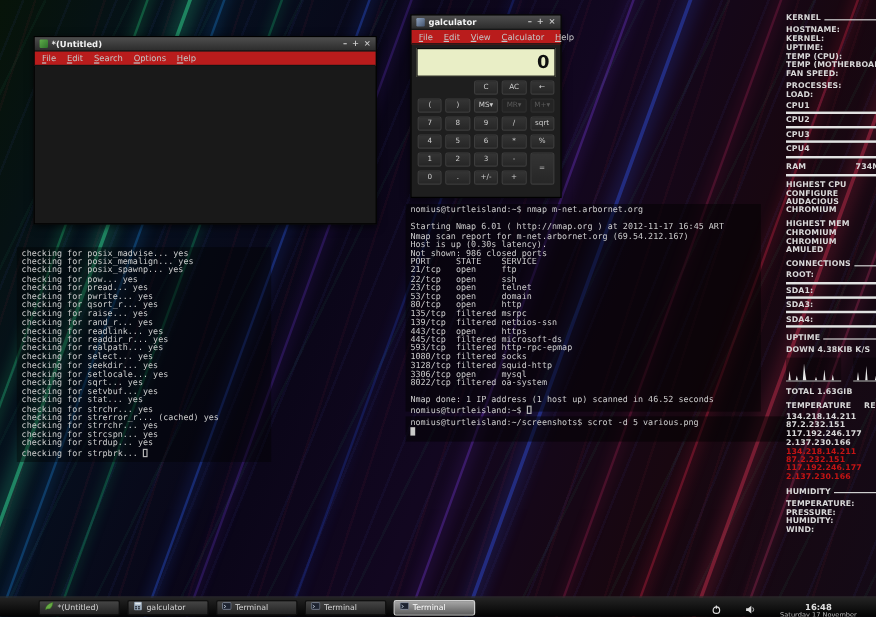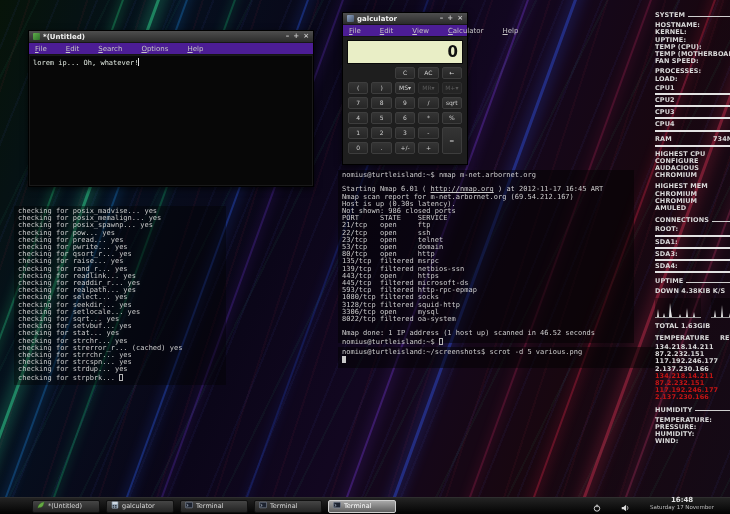--- a/index.html
+++ b/index.html
@@ -17,21 +17,21 @@
 
   
   .win{position:absolute;background:#191919;border:1px solid #000;box-shadow:0 2px 6px rgba(0,0,0,.65)}
   .titlebar{height:12px;display:flex;align-items:center;gap:3px;padding:0 4px;
     background:linear-gradient(#4e4e4e,#2c2c2c);border-bottom:1px solid #171717;color:#f2f2f2;
     font-size:7px;font-weight:bold}
   .title{flex:1;white-space:nowrap;overflow:hidden}
   .winicon{width:7px;height:7px;border-radius:1px;flex:0 0 auto}
   .winbtns{display:flex;gap:4px;color:#c9c9c9;font-size:7px;line-height:7px}
   .winbtns span{cursor:default}
-  .menubar{height:12px;display:flex;gap:19px;align-items:center;padding:0 6px;background:#4c1d95;
+  .menubar{height:12px;display:flex;gap:9px;align-items:center;padding:0 6px;background:#b91c1c;
     border-bottom:1px solid #141414;color:#c4c4c4;font-size:7px}
   .menu-item u{text-decoration:underline}
 
   
   #editor{left:28px;top:30px;width:286px;height:157px}
   #editor .edit-area{position:absolute;top:25px;left:1px;right:1px;bottom:1px;background:#070707;
     color:#dfe7df;font:7px/8px "DejaVu Sans Mono",monospace;padding:2px 3px;white-space:pre}
   .caret{display:inline-block;width:1px;height:8px;background:#e8e8e8;vertical-align:-1px}
 
   
@@ -42,21 +42,21 @@
   .key{background:linear-gradient(#343434,#262626);border:1px solid #3d3d3d;border-radius:2px;
     color:#cfcfcf;font-size:6px;line-height:6px;display:flex;align-items:center;justify-content:center;cursor:default}
   .key.dim{color:#585858;background:#242424;border-color:#2e2e2e}
 
   
   .term{position:absolute;background:rgba(2,2,2,.52);padding:2px 4px}
   .term pre{font:7px/7.2px "DejaVu Sans Mono",monospace;color:#cccccc;white-space:pre}
   #nmap-term{left:338px;top:170px;width:296px;height:173px}
   #scrot-term{left:338px;top:347px;width:341px;height:21px}
   #conf-term{left:14px;top:206px;width:212px;height:179px;background:rgba(2,2,2,.42)}
-  .link{text-decoration:underline}
+  .link{}
   .cursor-solid{display:inline-block;width:4px;height:7px;background:#c9c9c9;vertical-align:-1px}
   .cursor-hollow{display:inline-block;width:4px;height:7px;border:1px solid #b5b5b5;vertical-align:-1px}
 
   
   #conky{position:absolute;left:655px;top:12px;width:100px;color:#d8d8d8;
     font-size:6.5px;line-height:7.2px;font-weight:600;letter-spacing:.1px}
   .ck-h{display:flex;align-items:center;gap:3px;margin-top:5px;white-space:nowrap}
   .ck-h::after{content:"";flex:0 0 auto;width:120px;border-top:1px solid #cfcfcf;margin-top:1px}
   .ck-block{white-space:pre-line;margin-top:3px}
   .ck-cpu{margin-top:2px}
@@ -74,21 +74,21 @@
 
   
   #taskbar{position:absolute;left:0;right:0;bottom:0;height:17px;
     background:linear-gradient(#232323,#020202);border-top:1px solid #2e2e2e;display:flex;align-items:center}
   #tasks{display:flex;gap:6px;margin-left:32px}
   .task{width:68px;height:13px;border-radius:2px;display:flex;align-items:center;gap:3px;padding:0 4px;
     background:linear-gradient(#454545,#232323);border:1px solid #101010;color:#d8d8d8;
     font-size:6.5px;white-space:nowrap;overflow:hidden;cursor:default}
   .task.active{background:linear-gradient(#a8a8a8,#5e5e5e);border-color:#cfcfcf;color:#ffffff}
   .task svg{flex:0 0 auto}
-  #tray{position:absolute;right:16px;display:flex;align-items:flex-start;gap:20px}
+  #tray{position:absolute;right:16px;display:flex;align-items:flex-end;gap:20px}
   #clock{text-align:center;color:#e0e0e0}
   #clock .t{font-size:7px;line-height:7px;font-weight:bold}
   #clock .d{font-size:5.5px;line-height:6px;color:#bdbdbd}
 </style>
 </head>
 <body>
 
 <div id="screen">
 
   <div class="wallpaper">
@@ -117,21 +117,20 @@
           <span>×</span>
         </span>
     </div>
     <div class="menubar">
         <span class="menu-item"><u>F</u>ile</span>
         <span class="menu-item"><u>E</u>dit</span>
         <span class="menu-item"><u>S</u>earch</span>
         <span class="menu-item"><u>O</u>ptions</span>
         <span class="menu-item"><u>H</u>elp</span>
       </div>
-    <div class="edit-area"><span>lorem ip... Oh, whatever!</span><span class="caret"></span></div>
   </div>
 
   <div class="win" id="calculator">
     <div class="titlebar">
       <span class="winicon" style="background:linear-gradient(135deg,#8fa3c0,#44546e)"></span>
       <span class="title">galculator</span>
       <span class="winbtns">
           <span>–</span>
           <span>+</span>
           <span>×</span>
@@ -230,21 +229,21 @@
 checking for strchr... yes
 checking for strerror_r... (cached) yes
 checking for strrchr... yes
 checking for strcspn... yes
 checking for strdup... yes
 checking for strpbrk... <span class="cursor-hollow"></span></pre>
   </div>
 
   <div id="conky">
     <div class="ck-h" style="margin-top:0">
-        <span>SYSTEM</span>
+        <span>KERNEL</span>
       </div>
     <div class="ck-block">HOSTNAME:
 KERNEL:
 UPTIME:
 TEMP (CPU):
 TEMP (MOTHERBOARD):
 FAN SPEED:</div>
     <div class="ck-block">PROCESSES:
 LOAD:</div>
     <div id="ck-cpus">

